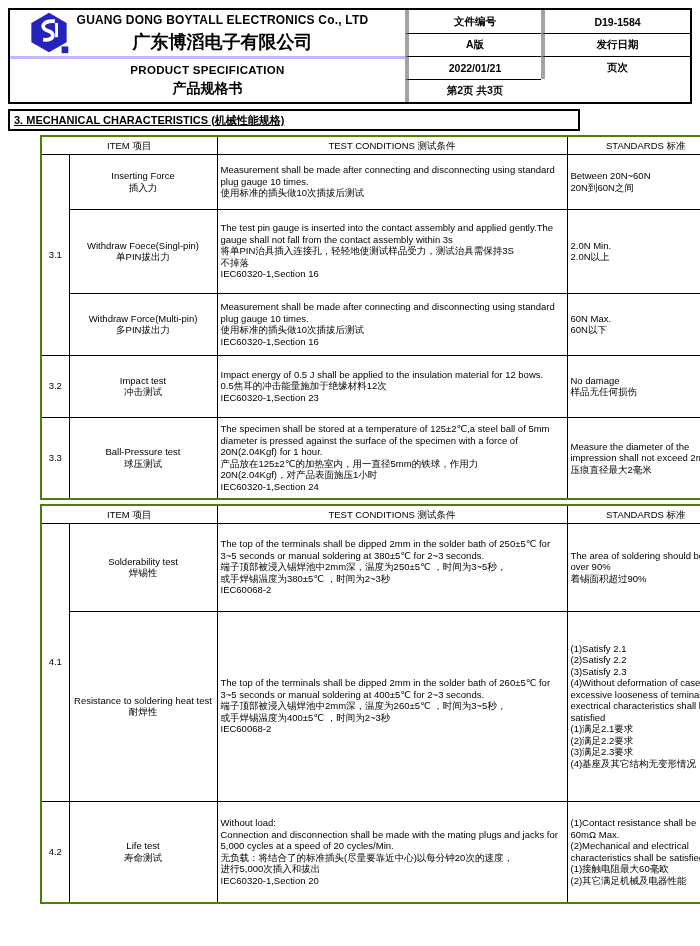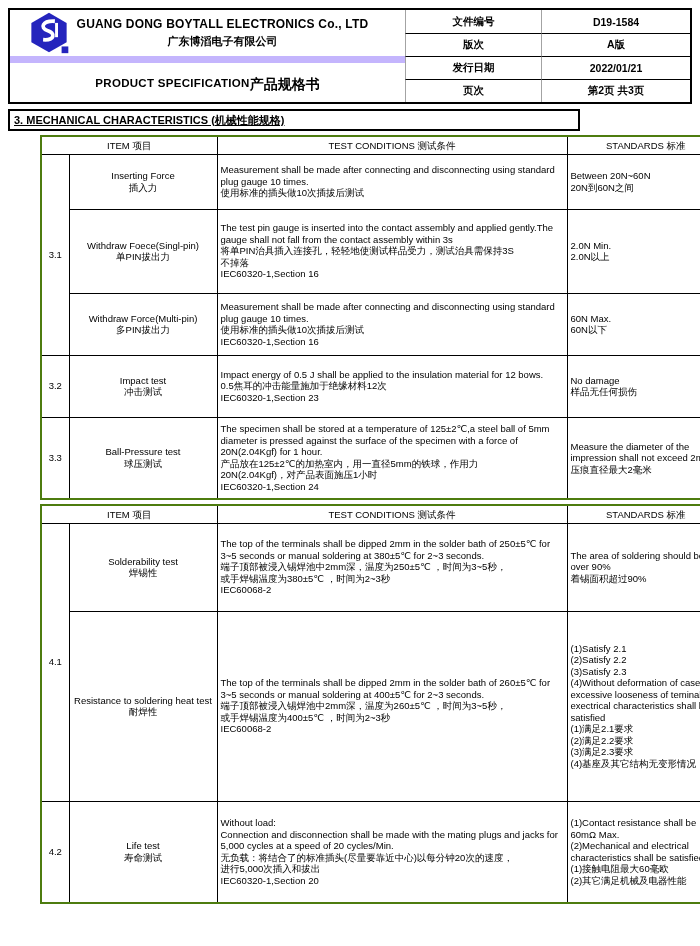--- a/index.html
+++ b/index.html
@@ -13,27 +13,27 @@
 
   
   .header-table {
     display:grid;
     grid-template-columns:395px 136px 1fr;
     grid-template-rows:23px 23px 23px 23px;
     border:2px solid #000;
     width:684px;
   }
   .hcell { display:flex; align-items:center; justify-content:center; }
-  .bl { border-left:1px solid #a3a3a3;text-align:center; }
+  .bl { border-left:4px solid #a3a3a3;text-align:center; }
   .bt { border-top:1px solid #000; }
   .cell-company { grid-column:1; grid-row:1/3; justify-content:flex-start; padding-left:18px; }
-  .cell-product { grid-column:1; grid-row:3/5; flex-direction:row; border-top:7px solid #c4b5fd; }
+  .cell-product { grid-column:1; grid-row:3/5; flex-direction:column; border-top:3px solid #c4b5fd; }
   .company-text { flex:1; text-align:center; padding-right:30px; }
   .company-en { font-size:12px; font-weight:bold; letter-spacing:0.2px; }
-  .company-cn { font-size:11px; font-weight:bold; margin-top:3px; }
+  .company-cn { font-size:18px; font-weight:bold; margin-top:3px; }
   .product-en { font-size:11.5px; font-weight:bold; letter-spacing:0.3px; }
   .product-cn { font-size:14px; font-weight:bold; margin-top:4px; }
   .mlabel { font-size:10.5px; font-weight:bold; }
   .mvalue { font-size:10.5px; font-weight:bold; }
   .logo { flex:0 0 auto; }
 
   
   .section-title {
     margin-top:5px;
     border:2px solid #000;
@@ -89,21 +89,20 @@
         <path d="M34 13 L34 30" fill="none" stroke="#ffffff" stroke-width="3.5"></path>
         <rect x="40" y="41" width="8" height="8" fill="#2424bd"></rect>
       </svg>
       <div class="company-text">
         <div class="company-en">GUANG DONG BOYTALL ELECTRONICS Co., LTD</div>
         <div class="company-cn">广东博滔电子有限公司</div>
       </div>
     </div>
     <div class="hcell mlabel bl">文件编号</div>
     <div class="hcell mvalue bl">D19-1584</div>
-    <div class="hcell mlabel bl bt">版次</div>
     <div class="hcell mvalue bl bt">A版</div>
     <div class="hcell cell-product">
       <div class="product-en">PRODUCT SPECIFICATION</div>
       <div class="product-cn">产品规格书</div>
     </div>
     <div class="hcell mlabel bl bt">发行日期</div>
     <div class="hcell mvalue bl bt">2022/01/21</div>
     <div class="hcell mlabel bl bt">页次</div>
     <div class="hcell mvalue bl bt">第2页  共3页</div>
   </div>

